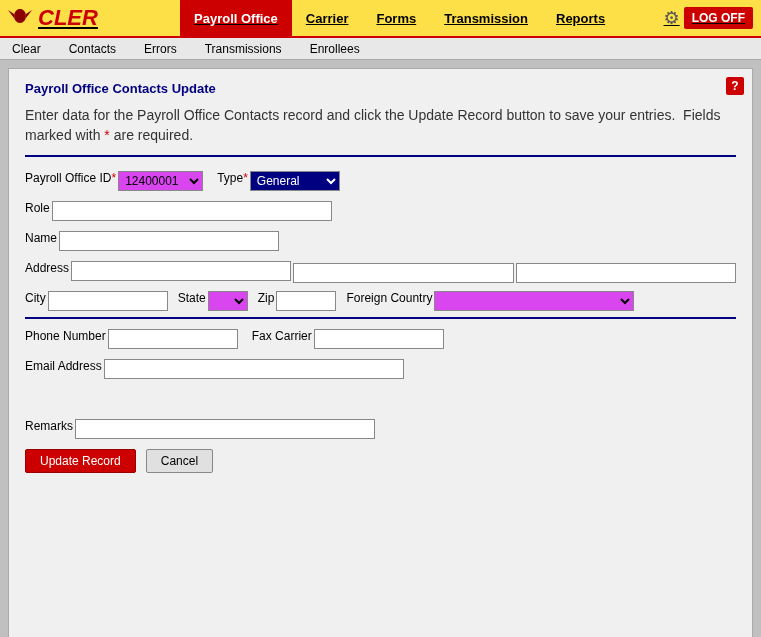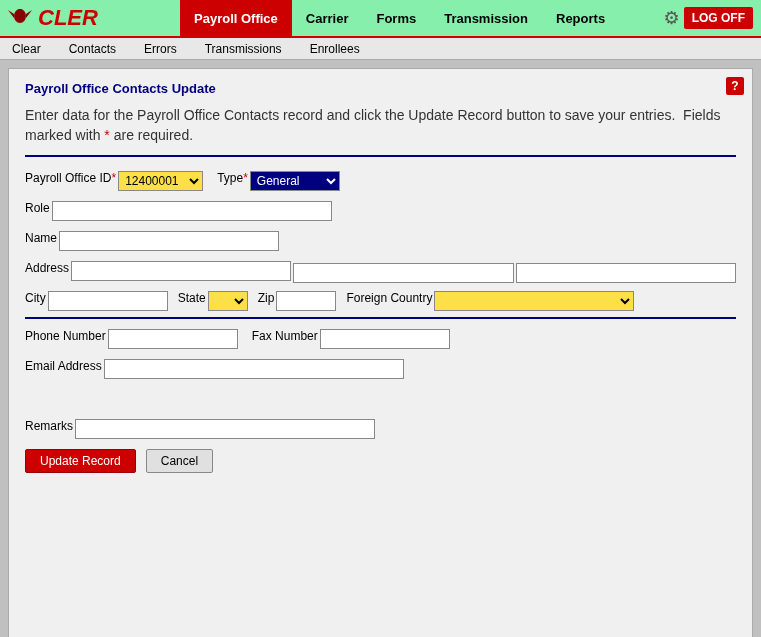--- a/index.html
+++ b/index.html
@@ -6,26 +6,27 @@
     body {
       font-family: Arial, sans-serif;
       font-size: 12px;
       background: #c0c0c0;
       width: 761px;
       min-height: 637px;
     }
 
     
     #header {
-      background: #86efac;
+      background: #fde047;
       display: flex;
       align-items: center;
       padding: 0;
       height: 38px;
       border-bottom: 2px solid #cc0000;
+      text-decoration: underline;
     }
 
     #logo-area {
       display: flex;
       align-items: center;
       padding: 2px 6px;
       min-width: 180px;
     }
 
     #logo-text {
@@ -199,21 +200,21 @@
     .form-input.zip { width: 60px; }
     .form-input.phone { width: 130px; }
     .form-input.fax { width: 130px; }
     .form-input.email { width: 300px; }
     .form-input.remarks { width: 300px; }
     .form-input.role { width: 280px; }
     .form-input.name { width: 220px; }
 
     .form-select {
       border: 1px solid #888;
-      background: #fde047;
+      background: #d946ef;
       padding: 1px 2px;
       font-size: 12px;
       height: 20px;
     }
 
     .form-select.type-select {
       background: #000080;
       color: #fff;
       width: 90px;
     }
@@ -386,21 +387,21 @@
 
   <hr class="section-divider">
 
   <div id="contact-section">
     <div class="form-row">
       <div class="form-group">
         <div class="form-label">Phone Number</div>
         <input type="text" class="form-input phone" style="">
       </div>
       <div class="form-group">
-        <div class="form-label">Fax Number</div>
+        <div class="form-label">Fax Carrier</div>
         <input type="text" class="form-input fax" style="">
       </div>
     </div>
 
     <div class="form-group" style="margin-bottom:10px;">
       <div class="form-label">Email Address</div>
       <input type="text" class="form-input email" style="">
     </div>
 
     <div class="form-group" style="margin-bottom:10px;margin-top:40px;">

